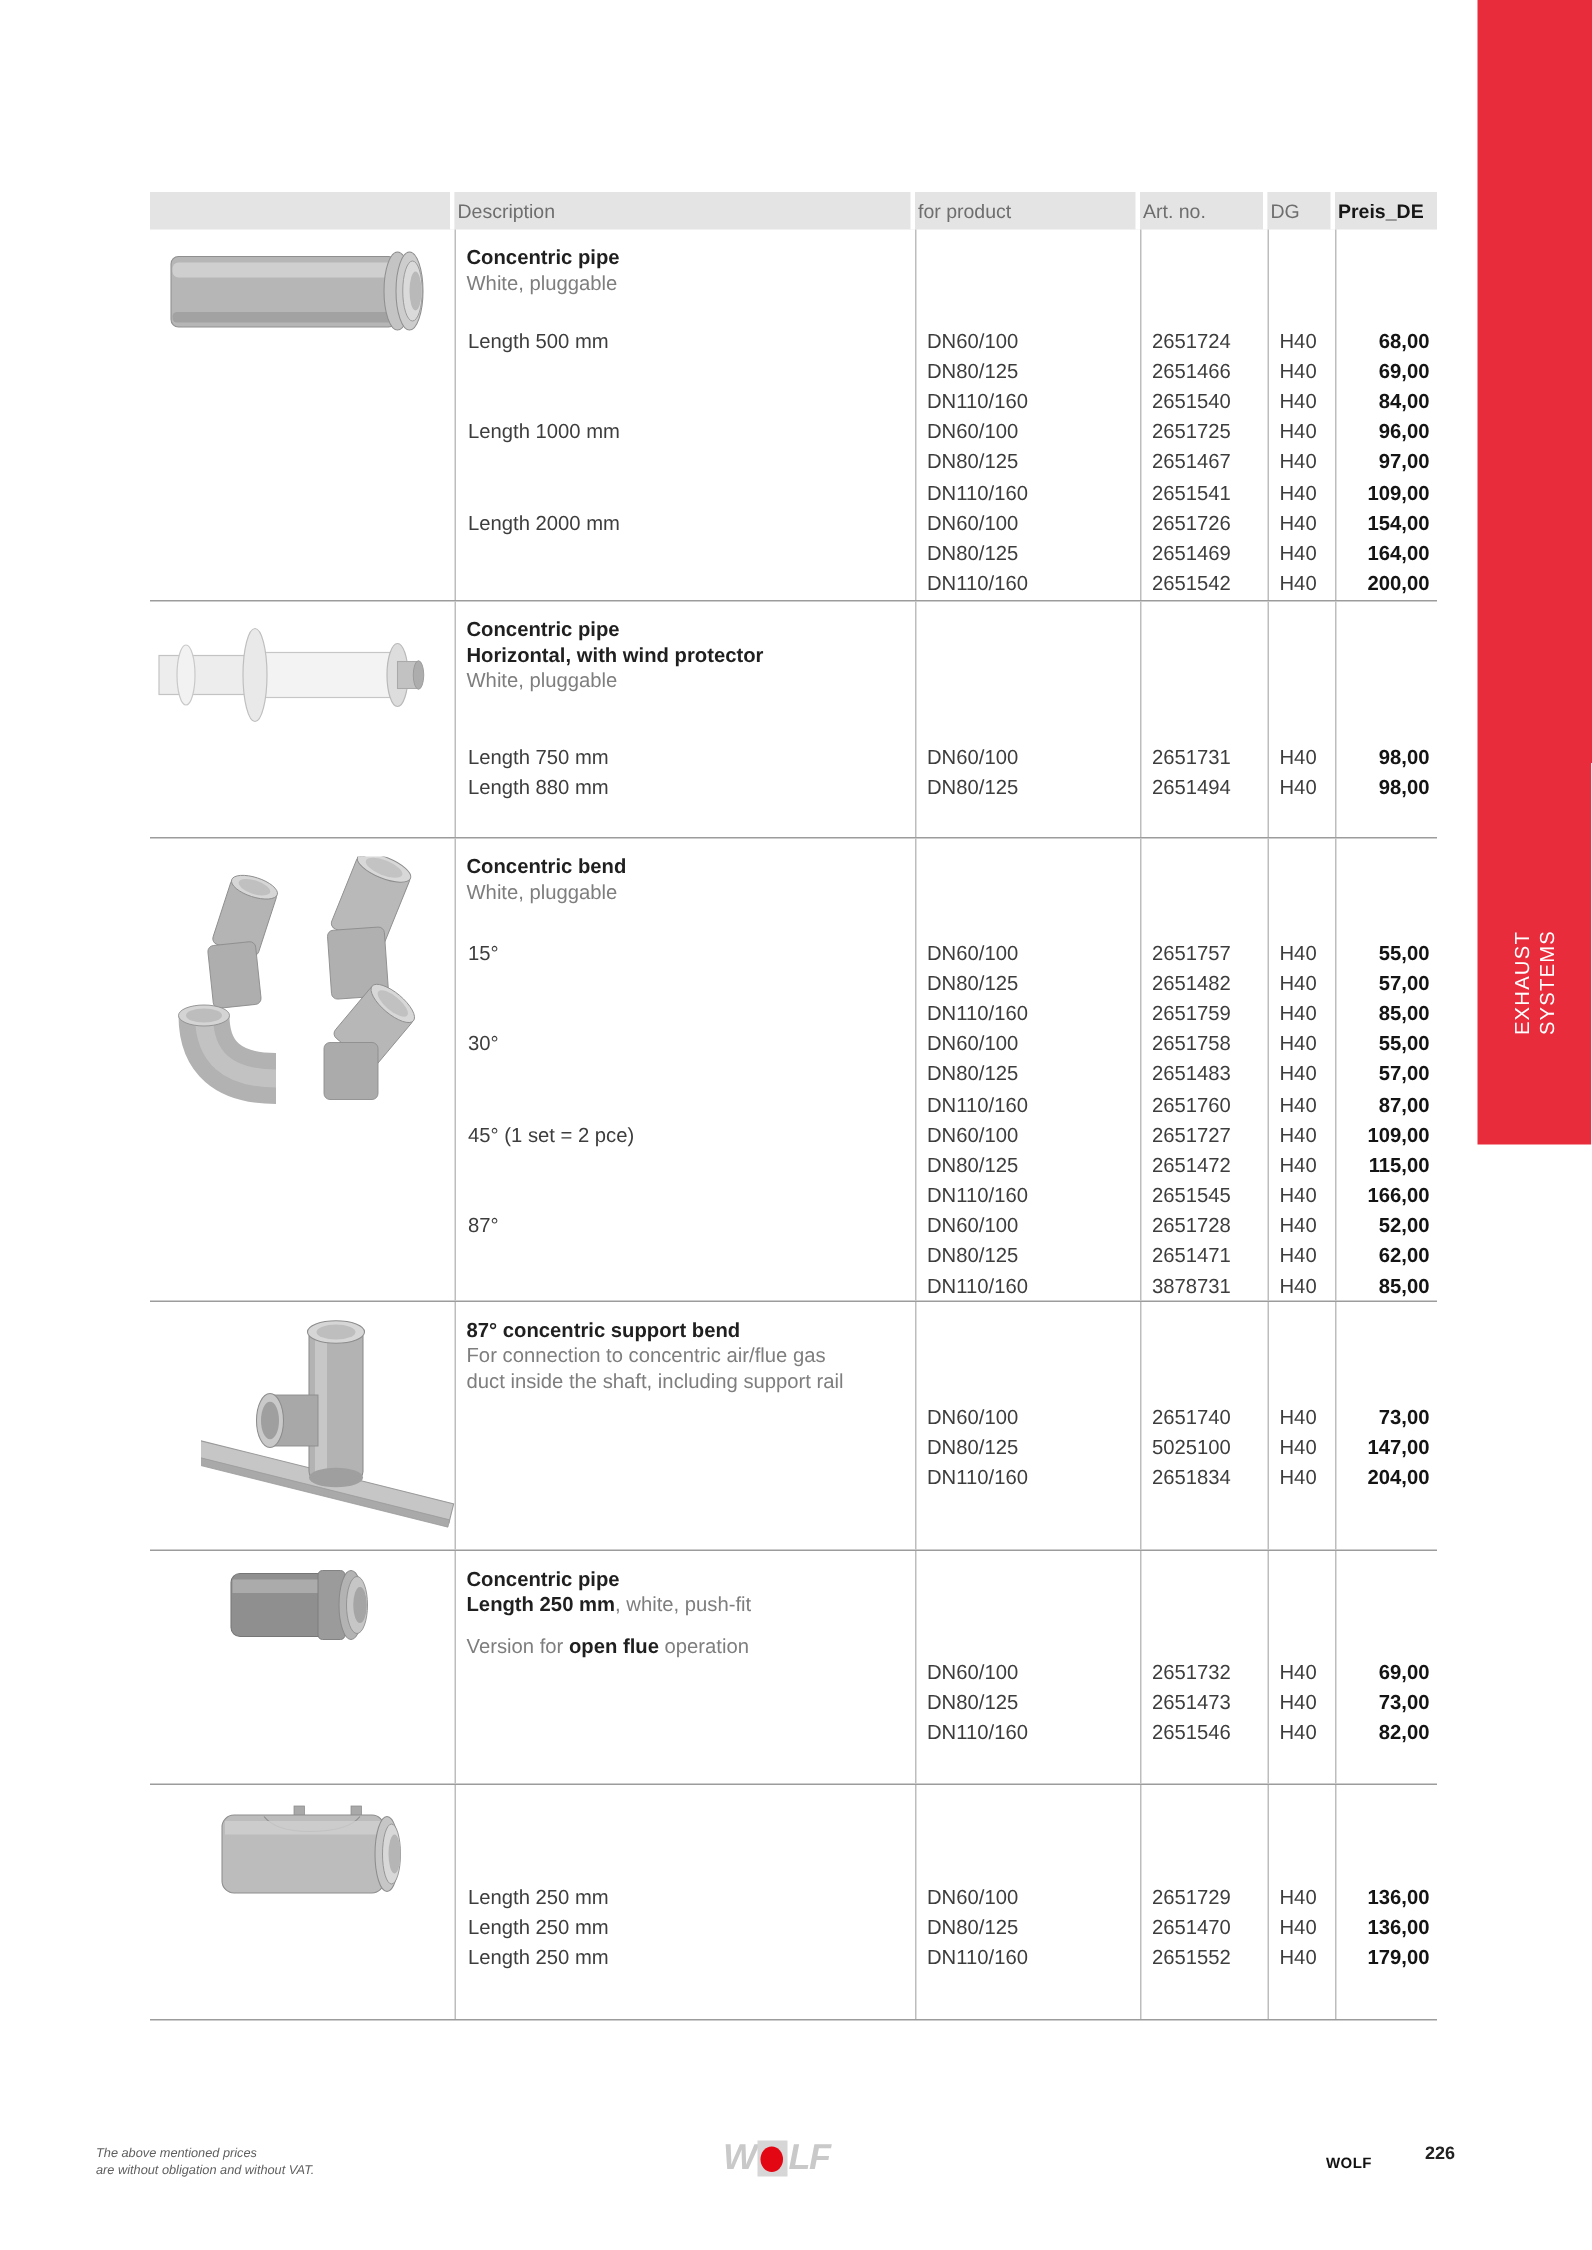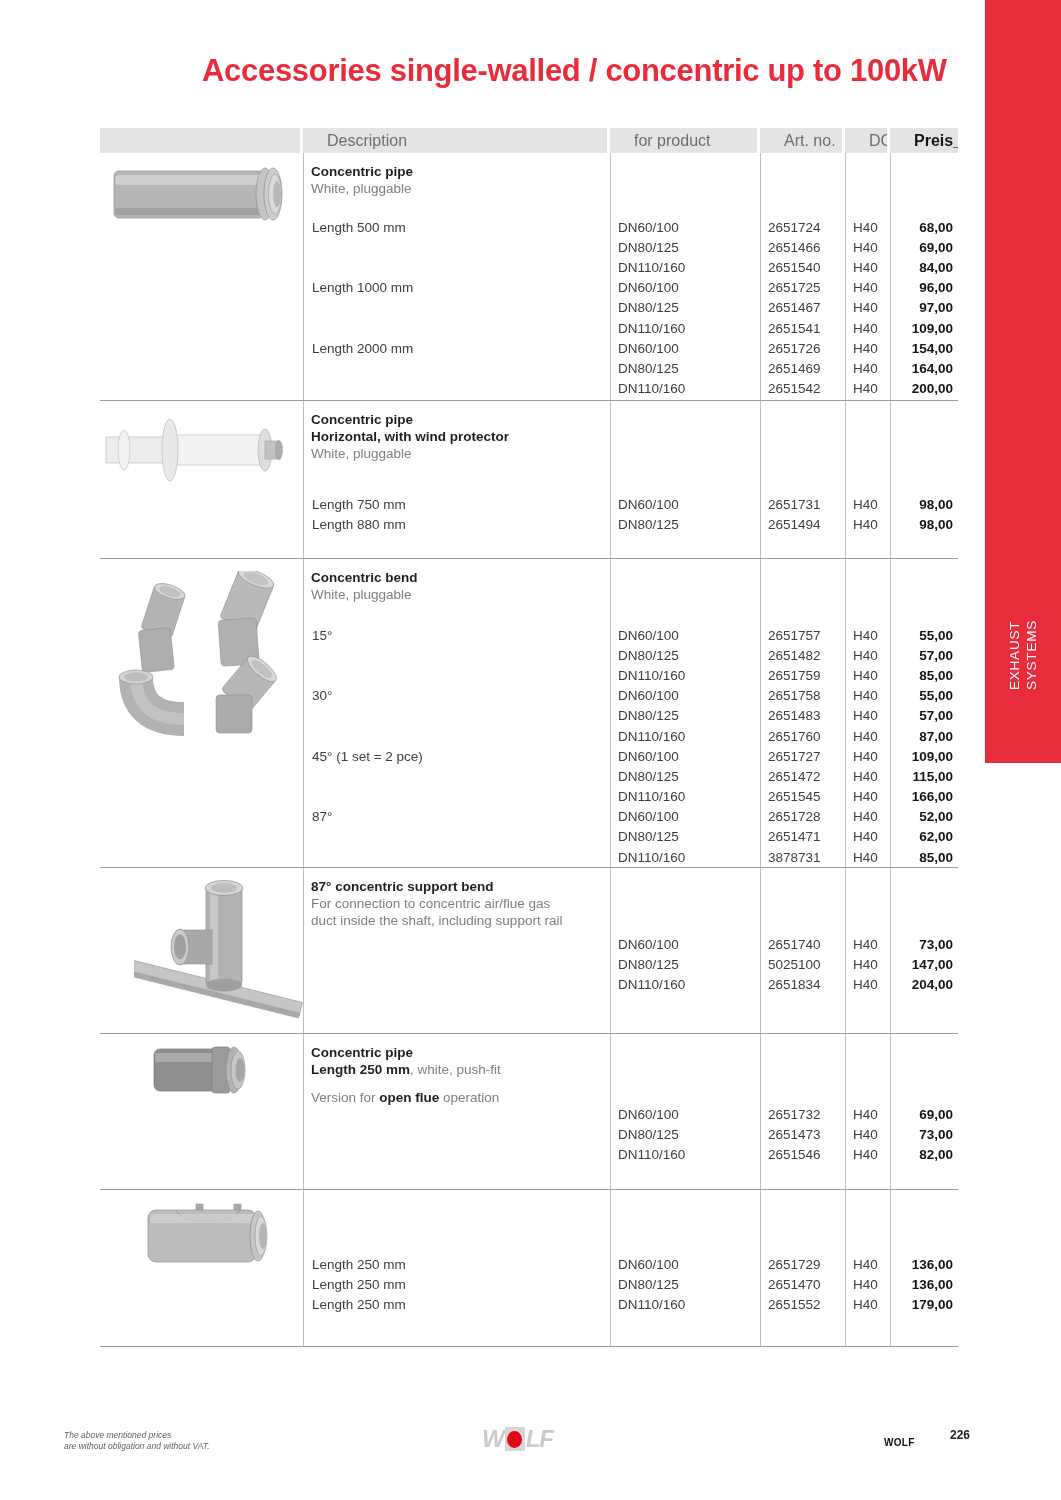--- a/index.html
+++ b/index.html
@@ -10,22 +10,22 @@
   
   .sidebar{position:absolute;left:985px;top:0;width:76px;height:763px;background:var(--red);}
   .sidebar-label{position:absolute;left:50%;top:655px;transform:translate(-50%,-50%) rotate(-90deg);
     color:#fff;font-size:13.5px;letter-spacing:.8px;line-height:17px;white-space:nowrap;}
 
   .title{position:absolute;left:202px;top:53px;font-size:31px;font-weight:bold;color:var(--red);letter-spacing:-.3px;}
 
   
   .thead{position:absolute;left:100px;top:128px;width:858px;height:25px;display:grid;
     grid-template-columns:203px 307px 150px 85px 45px 68px;}
-  .thead .hc{background:#e4e4e4;border-right:3px solid #fff;font-size:16px;color:#6e6e6e;
-    line-height:25px;padding-left:24px;box-sizing:border-box;white-space:nowrap;overflow:hidden;}
+  .thead .hc{background:#e4e4e4;border-right:3px solid #fff;font-size:13px;color:#6e6e6e;
+    line-height:25px;padding-left:2px;box-sizing:border-box;white-space:nowrap;overflow:hidden;}
   .thead .hc.last{border-right:none;font-weight:bold;color:#161616;}
 
   
   .tbody{position:absolute;left:100px;top:153px;width:858px;}
   .section{position:relative;border-bottom:1px solid var(--seline);}
   .vline{position:absolute;top:0;bottom:0;width:1px;background:var(--line);}
   .pimg{position:absolute;}
   .desc{position:absolute;left:211px;top:10px;width:292px;}
   .dline{font-size:13.5px;line-height:17px;white-space:nowrap;}
   .dline.spacer{height:11px;}
@@ -59,21 +59,20 @@
 
 <div class="page">
 
   <div class="sidebar">
     <div class="sidebar-label">
       <div>EXHAUST</div>
       <div>SYSTEMS</div>
     </div>
   </div>
 
-  <div class="title">Accessories single-walled / concentric up to 100kW</div>
 
   <div class="thead">
     <div class="hc"></div>
     <div class="hc">Description</div>
     <div class="hc">for product</div>
     <div class="hc">Art. no.</div>
     <div class="hc">DG</div>
     <div class="hc last">Preis_DE</div>
   </div>
 

